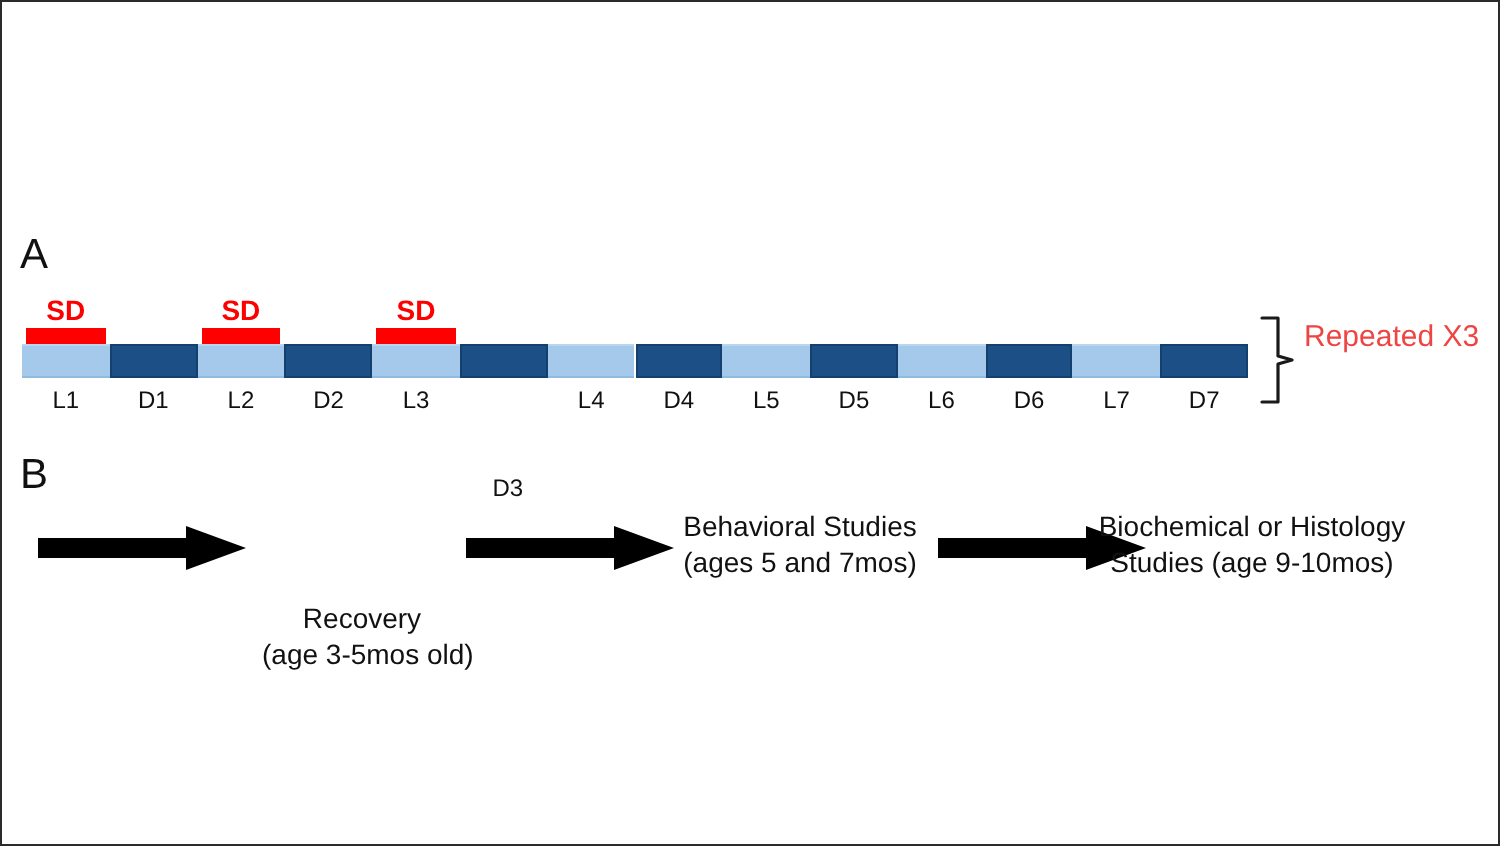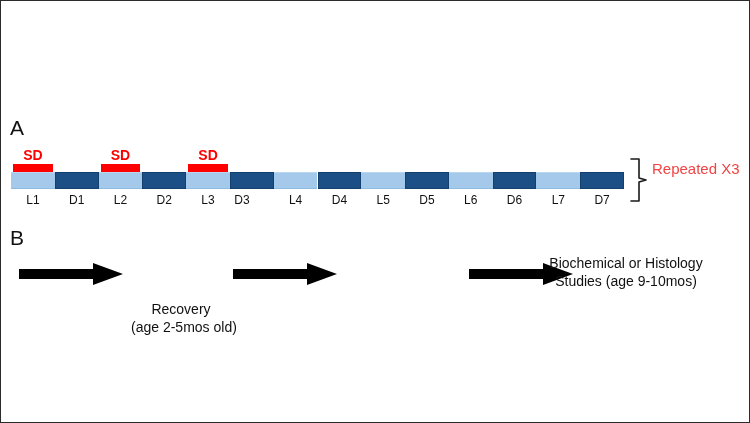--- a/index.html
+++ b/index.html
@@ -157,21 +157,21 @@
       <div class="seg light" style="left: 525.429px; width: 43.7857px;"></div>
       <div class="seg dark" style="left: 569.214px; width: 43.7857px;"></div>
     </div>
 
   <div id="seg-label-layer">
       <div class="seg-label" style="left: 10px; width: 43.7857px;">L1</div>
       <div class="seg-label" style="left: 53.7857px; width: 43.7857px;">D1</div>
       <div class="seg-label" style="left: 97.5714px; width: 43.7857px;">L2</div>
       <div class="seg-label" style="left: 141.357px; width: 43.7857px;">D2</div>
       <div class="seg-label" style="left: 185.143px; width: 43.7857px;">L3</div>
-      <div class="seg-label" style="left: 219px; width: 43.7857px;">D3</div>
+      <div class="seg-label" style="left: 231px; width: 43.7857px; margin-top: 44px;">D3</div>
       <div class="seg-label" style="left: 272.714px; width: 43.7857px;">L4</div>
       <div class="seg-label" style="left: 316.5px; width: 43.7857px;">D4</div>
       <div class="seg-label" style="left: 360.286px; width: 43.7857px;">L5</div>
       <div class="seg-label" style="left: 404.071px; width: 43.7857px;">D5</div>
       <div class="seg-label" style="left: 447.857px; width: 43.7857px;">L6</div>
       <div class="seg-label" style="left: 491.643px; width: 43.7857px;">D6</div>
       <div class="seg-label" style="left: 535.429px; width: 43.7857px;">L7</div>
       <div class="seg-label" style="left: 579.214px; width: 43.7857px;">D7</div>
     </div>
 
@@ -190,23 +190,25 @@
         <path d="M0,7 L74,7 L74,1 L104,12 L74,23 L74,17 L0,17 Z" fill="#000000"></path>
       </svg>
       <svg class="flow-arrow" viewBox="0 0 104 24" preserveAspectRatio="none" style="left: 232px; top: 261px; width: 104px;">
         <path d="M0,7 L74,7 L74,1 L104,12 L74,23 L74,17 L0,17 Z" fill="#000000"></path>
       </svg>
       <svg class="flow-arrow" viewBox="0 0 104 24" preserveAspectRatio="none" style="left: 468px; top: 261px; width: 104px;">
         <path d="M0,7 L74,7 L74,1 L104,12 L74,23 L74,17 L0,17 Z" fill="#000000"></path>
       </svg>
       <div class="flow-caption" style="left: 130px; top: 254px; width: 100px; margin-top: 46px;">
         <div>Recovery</div>
-        <div>(age 2-5mos old)</div>
+        <div>(age 3-5mos old)</div>
       </div>
       <div class="flow-caption" style="left: 330px; top: 254px; width: 138px;">
+        <div>Behavioral Studies</div>
+        <div>(ages 5 and 7mos)</div>
       </div>
       <div class="flow-caption" style="left: 540px; top: 254px; width: 170px;">
         <div>Biochemical or Histology</div>
         <div>Studies (age 9-10mos)</div>
       </div>
     </div>
 
 </div>
 
 </body></html>

